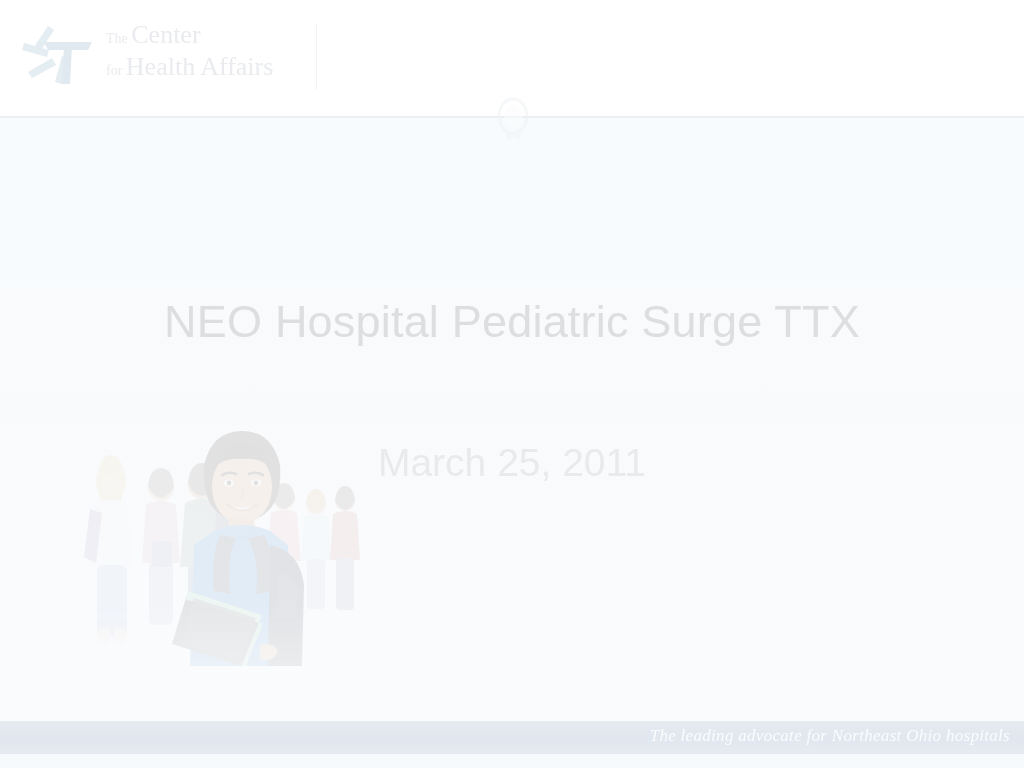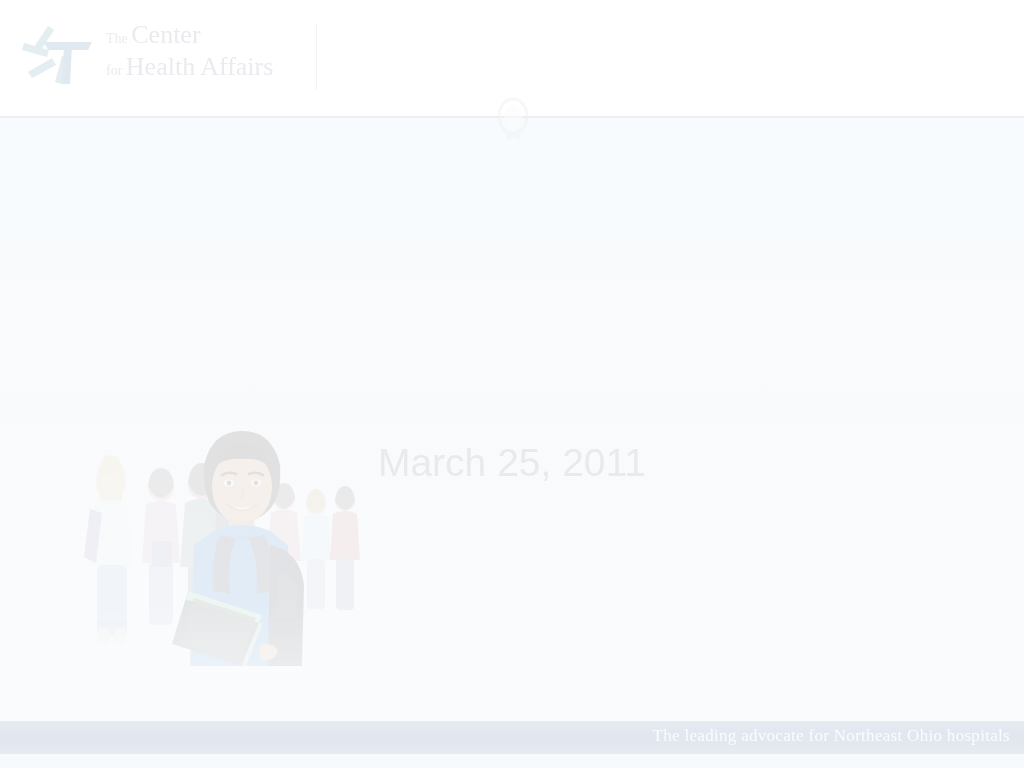--- a/index.html
+++ b/index.html
@@ -141,20 +141,21 @@
     top: 721px;
     width: 1024px;
     height: 33px;
     background: linear-gradient(180deg, #e6eaf1 0%, #e1e7ef 55%, #e7ebf1 100%);
   }
   .footer-tag {
     position: absolute;
     right: 14px;
     top: 726px;
     font-family: "Liberation Serif", serif;
+    font-style: italic;
     font-size: 17px;
     color: #fafcfe;
     white-space: nowrap;
     letter-spacing: .3px;
   }
   .footer-under {
     position: absolute;
     left: 0;
     top: 754px;
     width: 1024px;
@@ -205,20 +206,21 @@
   <div class="header-rule"></div>
 
   <div class="header-seal">
     <svg viewBox="0 0 42 48" width="42" height="48" aria-hidden="true">
       <ellipse cx="21" cy="20" rx="14" ry="17" fill="none" stroke="#f0f2f5" stroke-width="3"></ellipse>
       <ellipse cx="21" cy="20" rx="9" ry="12" fill="#fcfdfe"></ellipse>
       <path d="M13 34 q8 8 16 0 l-2 11 -6 -4 -6 4 Z" fill="#f2f4f7"></path>
     </svg>
   </div>
 
+  <div class="title">NEO Hospital Pediatric Surge TTX</div>
   <div class="subtitle">March 25, 2011</div>
 
   <div class="photo">
     <svg viewBox="0 0 300 253" width="300" height="253" aria-hidden="true">
       <defs>
         <linearGradient id="fade" x1="0" y1="0" x2="0" y2="1">
           <stop offset="0%" stop-color="#ffffff" stop-opacity="0"></stop>
           <stop offset="100%" stop-color="#ffffff" stop-opacity=".35"></stop>
         </linearGradient>
       </defs>

